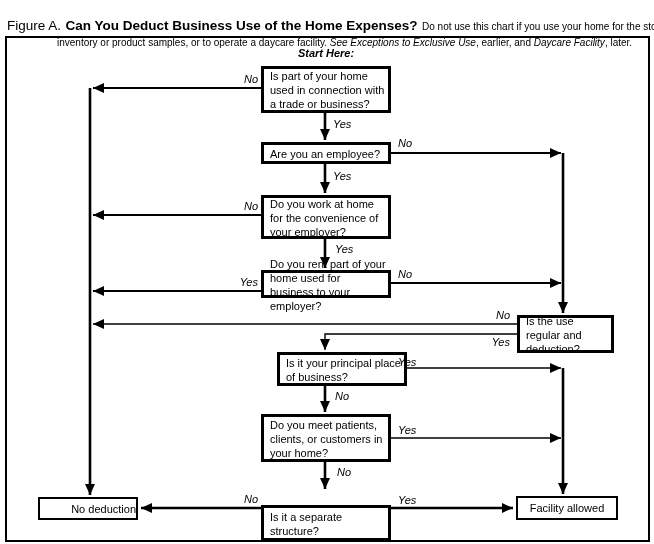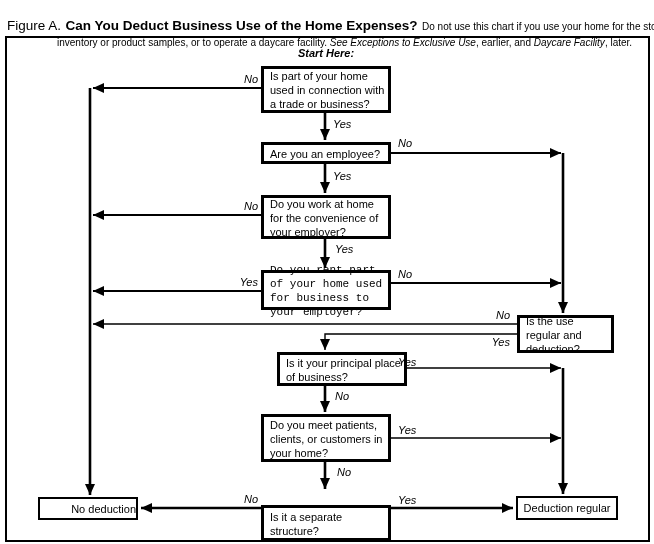--- a/index.html
+++ b/index.html
@@ -83,41 +83,41 @@
 
   <div class="qbox" style="left:261px;top:66px;width:130px;height:47px;">
       <span>Is part of your home used in connection with a trade or business?</span>
     </div>
   <div class="qbox" style="left:261px;top:142px;width:130px;height:22px;">
       <span>Are you an employee?</span>
     </div>
   <div class="qbox" style="left:261px;top:195px;width:130px;height:44px;">
       <span>Do you work at home for the convenience of your employer?</span>
     </div>
-  <div class="qbox" style="left:261px;top:270px;width:130px;height:40px;font-family:Liberation Mono, monospace;">
+  <div class="qbox" style="left:261px;top:270px;width:130px;height:28px;">
       <span>Do you rent part of your home used for business to your employer?</span>
     </div>
   <div class="qbox" style="left:517px;top:315px;width:97px;height:38px;">
       <span>Is the use regular and deduction?</span>
     </div>
   <div class="qbox" style="left:277px;top:352px;width:130px;height:34px;">
       <span>Is it your principal place of business?</span>
     </div>
   <div class="qbox" style="left:261px;top:414px;width:130px;height:48px;">
       <span>Do you meet patients, clients, or customers in your home?</span>
     </div>
   <div class="qbox" style="left:261px;top:491px;width:130px;height:36px;margin-top:14px;">
       <span>Is it a separate structure?</span>
     </div>
 
   <div class="obox" style="left:38px;top:497px;width:100px;height:23px;justify-content:flex-end;">
       <span>No deduction</span>
     </div>
   <div class="obox" style="left:516px;top:496px;width:102px;height:24px;">
-      <span>Deduction regular</span>
+      <span>Facility allowed</span>
     </div>
 
   <div class="lbl r" style="left:212px;top:73px;width:46px;">No</div>
   <div class="lbl" style="left:333px;top:118px;">Yes</div>
   <div class="lbl" style="left:398px;top:137px;">No</div>
   <div class="lbl" style="left:333px;top:170px;">Yes</div>
   <div class="lbl r" style="left:212px;top:200px;width:46px;">No</div>
   <div class="lbl" style="left:335px;top:243px;">Yes</div>
   <div class="lbl r" style="left:212px;top:276px;width:46px;">Yes</div>
   <div class="lbl" style="left:398px;top:268px;">No</div>

